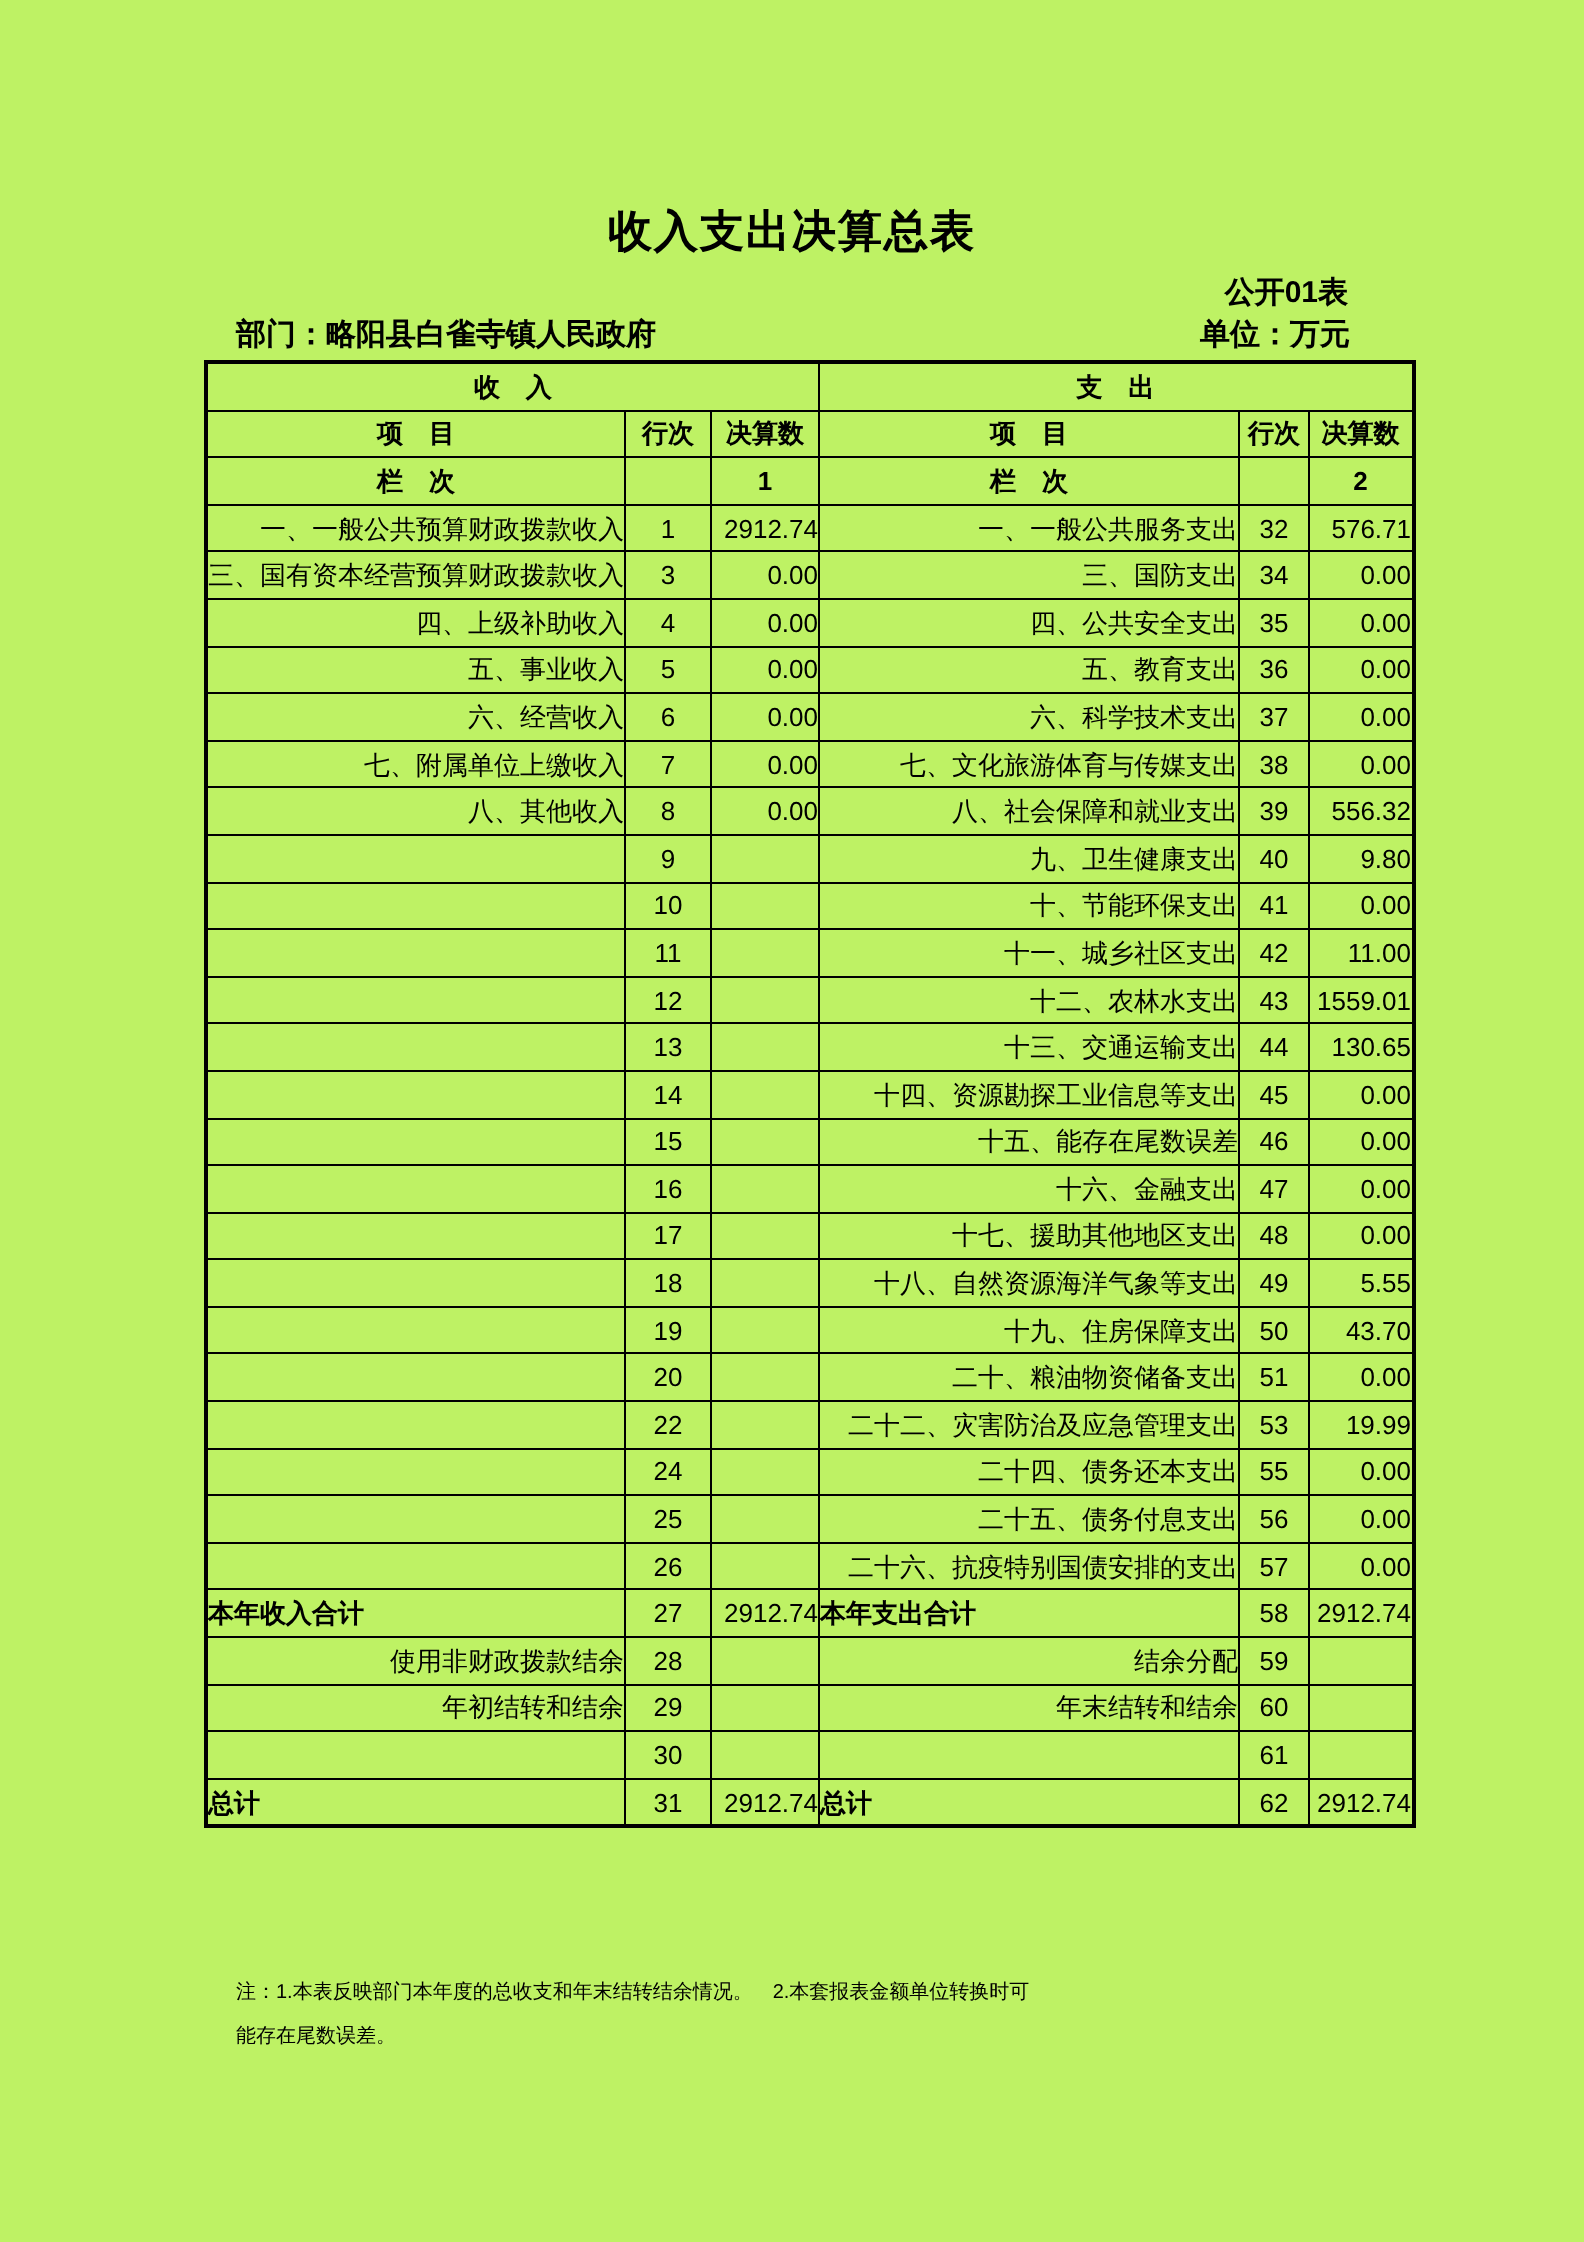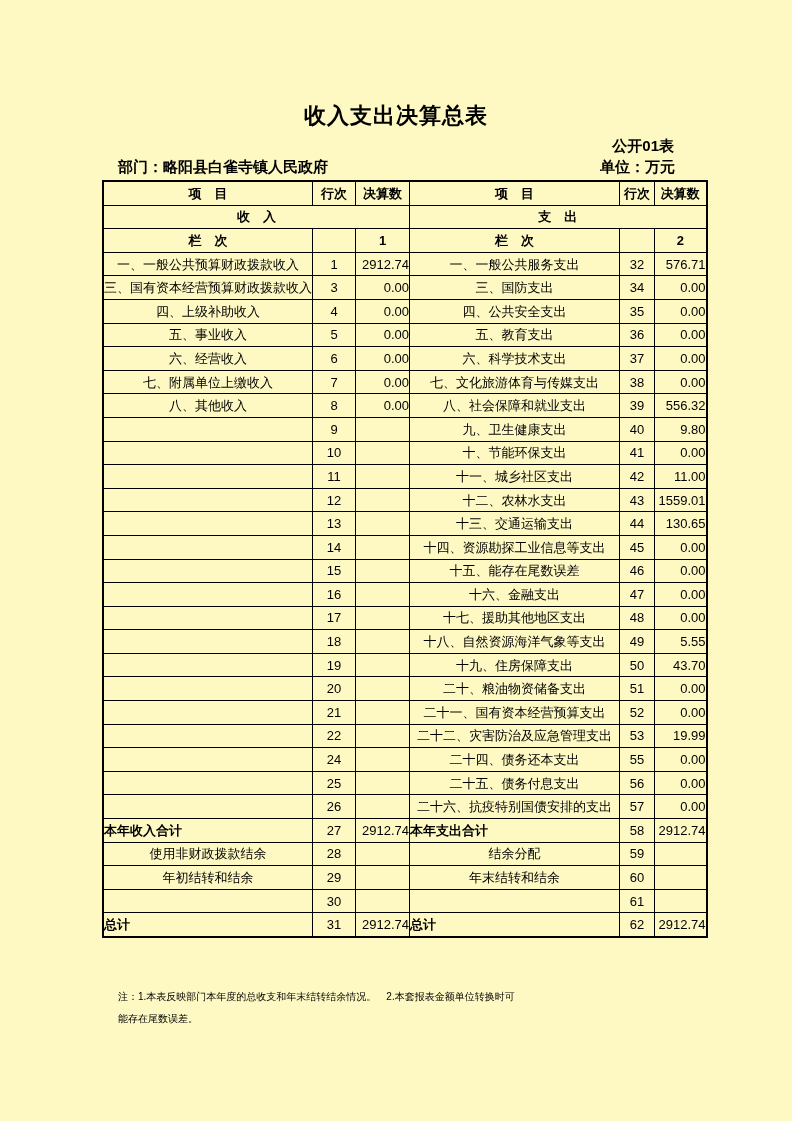--- a/index.html
+++ b/index.html
@@ -2,21 +2,21 @@
 <html><head>
 <meta charset="utf-8">
 <style>
   html, body { margin: 0; padding: 0; }
   body {
     width: 792px; height: 1121px;
     background: #ffffff;
     font-family: "Liberation Sans", sans-serif;
     color: #000000;
   }
-  .page { position: relative; width: 792px; height: 1121px; background: #fef9c3; overflow: hidden; }
+  .page { position: relative; width: 792px; height: 1121px; background: #bef264; overflow: hidden; }
 
   .title {
     position: absolute; top: 101px; left: 0; width: 792px;
     text-align: center; font-size: 22px; font-weight: bold; letter-spacing: 1px;
   }
   .table-label {
     position: absolute; top: 137px; right: 118px;
     font-size: 15px; font-weight: bold;
   }
   .dept {
@@ -39,21 +39,21 @@
     padding: 0;
     font-size: 13px;
     line-height: 1;
     overflow: hidden;
     white-space: nowrap;
     vertical-align: middle;
   }
   td.sec   { font-size: 15.5px; font-weight: bold; text-align: center; }
   td.colh  { font-size: 15px;   font-weight: bold; text-align: center; }
   td.lanci { font-size: 13.5px; text-align: center; font-weight: bold; }
-  td.item  { text-align: center; padding: 0 3px; font-size: 12.5px; }
+  td.item  { text-align: right; padding: 0 3px; font-size: 12.5px; }
   td.rowno { text-align: center; }
   td.amount{ text-align: right; padding-right: 2px; }
   td.total { text-align: left; font-weight: bold; font-size: 14px; }
 
   .note {
     position: absolute; top: 986px; left: 118px; width: 578px;
     font-size: 10px; line-height: 22px;
   }
 </style>
 </head>
@@ -70,30 +70,30 @@
     <colgroup>
       <col style="width:198px">
         <col style="width:43px">
         <col style="width:54px">
       <col style="width:210px">
         <col style="width:35px">
         <col style="width:52px">
     </colgroup>
     <thead>
       <tr>
+        <td colspan="3" class="sec">收　入</td>
+        <td colspan="3" class="sec">支　出</td>
+      </tr>
+      <tr>
         <td class="colh">项　目</td>
         <td class="colh">行次</td>
         <td class="colh">决算数</td>
         <td class="colh">项　目</td>
         <td class="colh">行次</td>
         <td class="colh">决算数</td>
-      </tr>
-      <tr>
-        <td colspan="3" class="sec">收　入</td>
-        <td colspan="3" class="sec">支　出</td>
       </tr>
       <tr>
         <td class="lanci">栏　次</td>
         <td class="lanci"></td>
         <td class="lanci">1</td>
         <td class="lanci">栏　次</td>
         <td class="lanci"></td>
         <td class="lanci">2</td>
       </tr>
     </thead>
@@ -245,28 +245,20 @@
         <tr>
           <td class="item"></td>
           <td class="rowno">20</td>
           <td class="amount"></td>
           <td class="item">二十、粮油物资储备支出</td>
           <td class="rowno">51</td>
           <td class="amount">0.00</td>
         </tr>
         <tr>
           <td class="item"></td>
-          <td class="rowno">21</td>
-          <td class="amount"></td>
-          <td class="item">二十一、国有资本经营预算支出</td>
-          <td class="rowno">52</td>
-          <td class="amount">0.00</td>
-        </tr>
-        <tr>
-          <td class="item"></td>
           <td class="rowno">22</td>
           <td class="amount"></td>
           <td class="item">二十二、灾害防治及应急管理支出</td>
           <td class="rowno">53</td>
           <td class="amount">19.99</td>
         </tr>
         <tr>
           <td class="item"></td>
           <td class="rowno">24</td>
           <td class="amount"></td>

